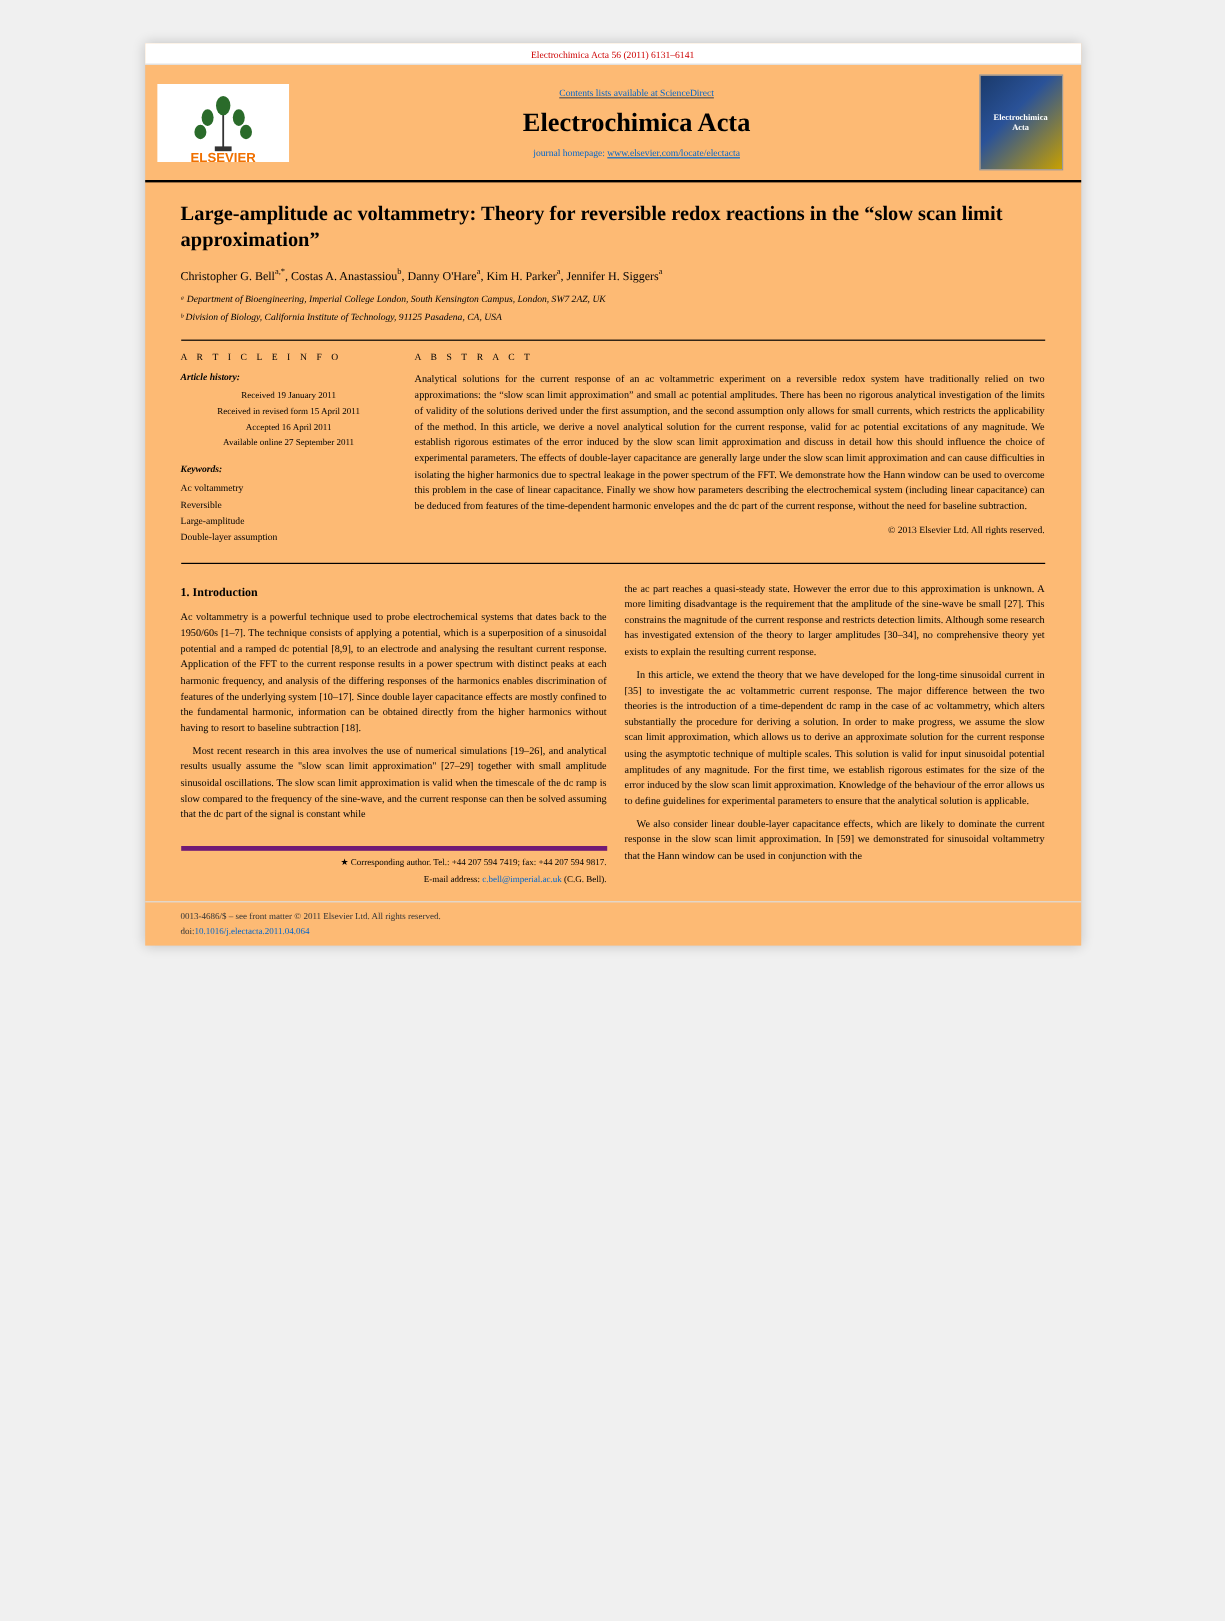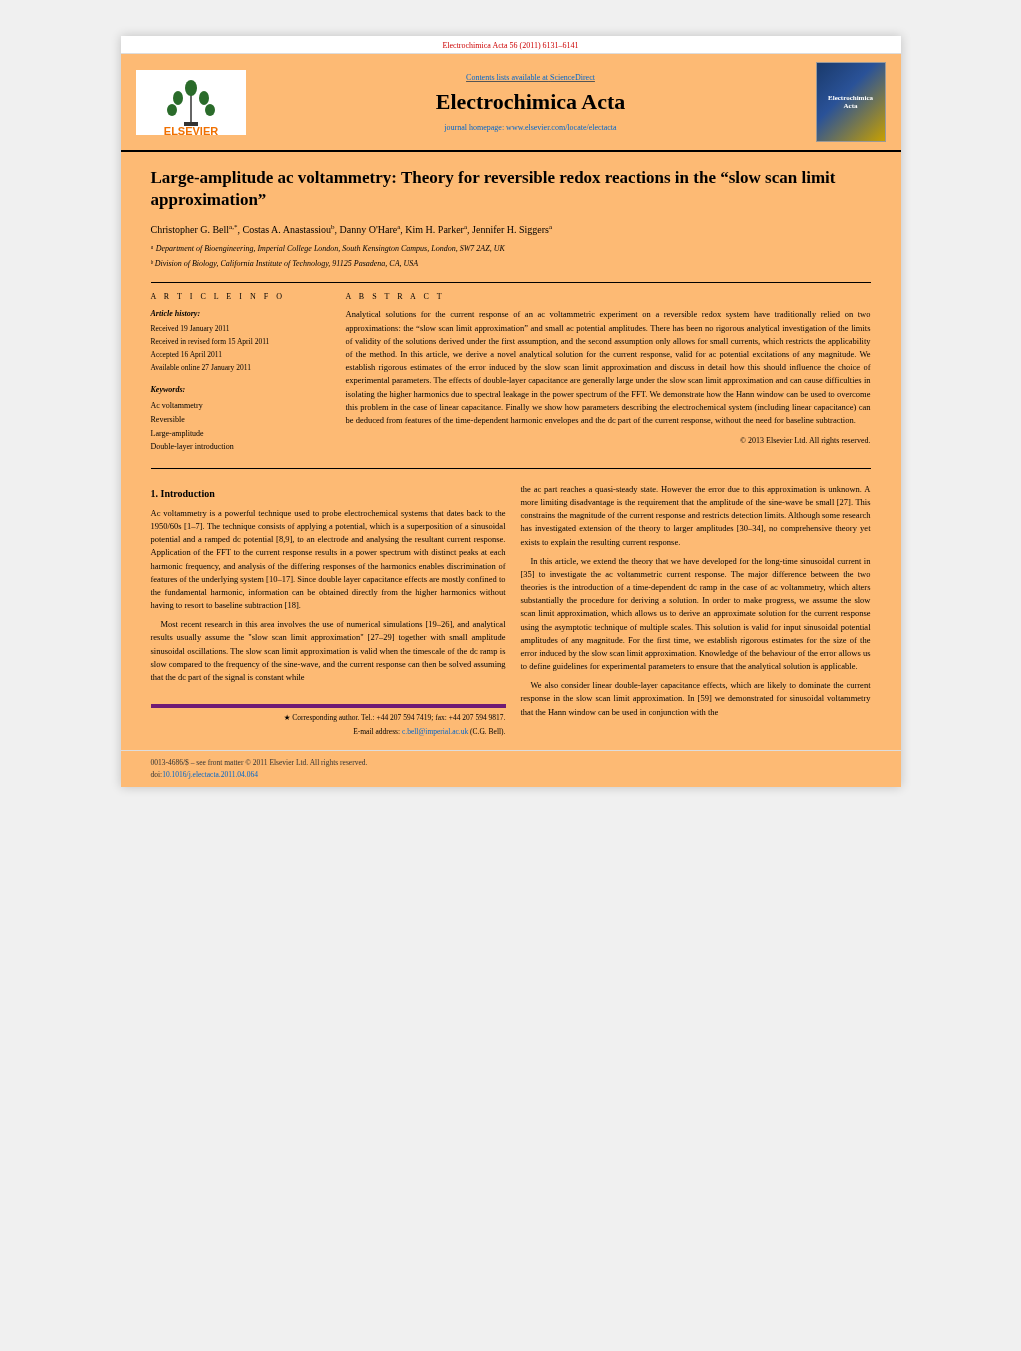--- a/index.html
+++ b/index.html
@@ -33,21 +33,20 @@
       display: flex;
       align-items: stretch;
       border-bottom: 2px solid #000;
       padding: 8px 10px;
       gap: 10px;
     }
     .header-logo-left {
       width: 120px;
       display: flex;
       flex-direction: column;
-      align-items: center;
       justify-content: center;
       flex-shrink: 0;
     }
     .header-center {
       flex: 1;
       display: flex;
       flex-direction: column;
       align-items: center;
       justify-content: center;
       gap: 4px;
@@ -149,20 +148,21 @@
     }
     .article-info-block .label {
       font-style: italic;
       font-weight: bold;
       display: block;
       margin-bottom: 2px;
     }
     .article-info-block .dates {
       font-size: 7.5px;
       line-height: 1.7;
+      text-align: center;
     }
     .keywords-block {
       margin-top: 10px;
     }
     .keywords-block .label {
       font-style: italic;
       font-weight: bold;
       font-size: 8px;
       display: block;
       margin-bottom: 4px;
@@ -263,21 +263,21 @@
     </div>
 
     <div class="header-center">
       <div class="science-direct-link">
         <span>Contents lists available at</span>
         <span style="color:#0066cc;">ScienceDirect</span>
       </div>
       <div class="journal-title">Electrochimica Acta</div>
       <div class="journal-homepage">
         <span>journal homepage:</span>
-        <span style="color:#0066cc;">www.elsevier.com/locate/electacta</span>
+        <span style="color:#0066cc;text-decoration:underline;">www.elsevier.com/locate/electacta</span>
       </div>
     </div>
 
     <div class="header-logo-right">
       <div class="journal-cover">
         <span style="font-size:7px;font-weight:bold;line-height:1.2;">Electrochimica Acta</span>
       </div>
     </div>
   </div>
 
@@ -296,30 +296,30 @@
     <div class="two-column">
 
       <div class="left-col">
         <div class="section-header">A R T I C L E   I N F O</div>
         <div class="article-info-block">
           <span class="label">Article history:</span>
           <div class="dates">
             <div>Received 19 January 2011</div>
             <div>Received in revised form 15 April 2011</div>
             <div>Accepted 16 April 2011</div>
-            <div>Available online 27 January 2011</div>
+            <div>Available online 27 September 2011</div>
           </div>
         </div>
         <div class="keywords-block">
           <span class="label">Keywords:</span>
           <ul>
             <li>Ac voltammetry</li>
             <li>Reversible</li>
             <li>Large-amplitude</li>
-            <li>Double-layer introduction</li>
+            <li>Double-layer assumption</li>
           </ul>
         </div>
       </div>
 
       <div class="right-col">
         <div class="section-header">A B S T R A C T</div>
         <div class="abstract-text">Analytical solutions for the current response of an ac voltammetric experiment on a reversible redox system have traditionally relied on two approximations: the “slow scan limit approximation” and small ac potential amplitudes. There has been no rigorous analytical investigation of the limits of validity of the solutions derived under the first assumption, and the second assumption only allows for small currents, which restricts the applicability of the method. In this article, we derive a novel analytical solution for the current response, valid for ac potential excitations of any magnitude. We establish rigorous estimates of the error induced by the slow scan limit approximation and discuss in detail how this should influence the choice of experimental parameters. The effects of double-layer capacitance are generally large under the slow scan limit approximation and can cause difficulties in isolating the higher harmonics due to spectral leakage in the power spectrum of the FFT. We demonstrate how the Hann window can be used to overcome this problem in the case of linear capacitance. Finally we show how parameters describing the electrochemical system (including linear capacitance) can be deduced from features of the time-dependent harmonic envelopes and the dc part of the current response, without the need for baseline subtraction.</div>
         <div class="copyright-line">© 2013 Elsevier Ltd. All rights reserved.</div>
       </div>
     </div>

